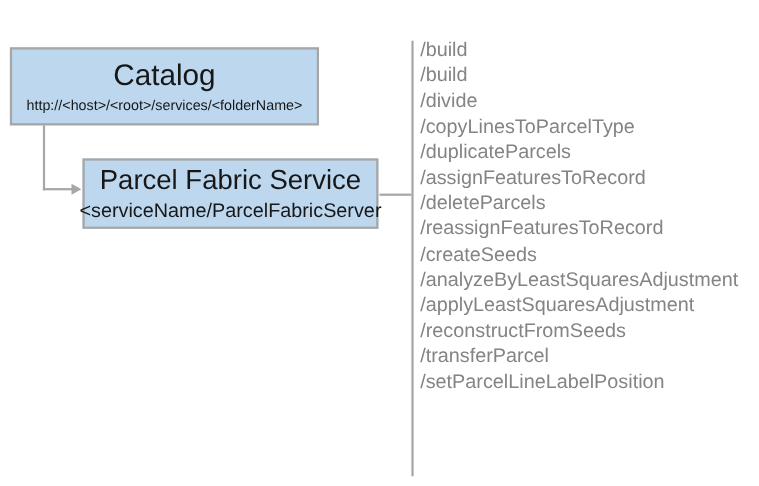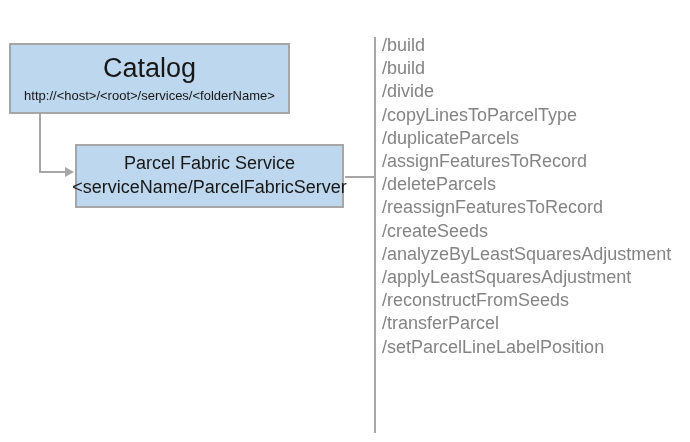--- a/index.html
+++ b/index.html
@@ -39,21 +39,21 @@
   .node-box .box-subtitle {
     color: var(--title-text);
     white-space: nowrap;
   }
 
   .catalog-box { left: 9px; top: 43px; width: 281px; height: 71px; }
   .catalog-box .box-title { font-size: 27px; }
   .catalog-box .box-subtitle { font-size: 13px; margin-top: 4px; }
 
   .service-box { left: 75px; top: 144px; width: 269px; height: 64px; }
-  .service-box .box-title { font-size: 18px; }
+  .service-box .box-title { font-size: 25px; }
   .service-box .box-subtitle { font-size: 18px; margin-top: 3px; }
 
   .line { position: absolute; background: var(--line); }
   .arrow-vert   { left: 39px;  top: 114px; width: 2px;  height: 59px; }
   .arrow-horiz  { left: 39px;  top: 171px; width: 28px; height: 2px; }
   .arrow-head {
     position: absolute;
     left: 65px; top: 167px;
     width: 0; height: 0;
     border-top: 5px solid transparent;

